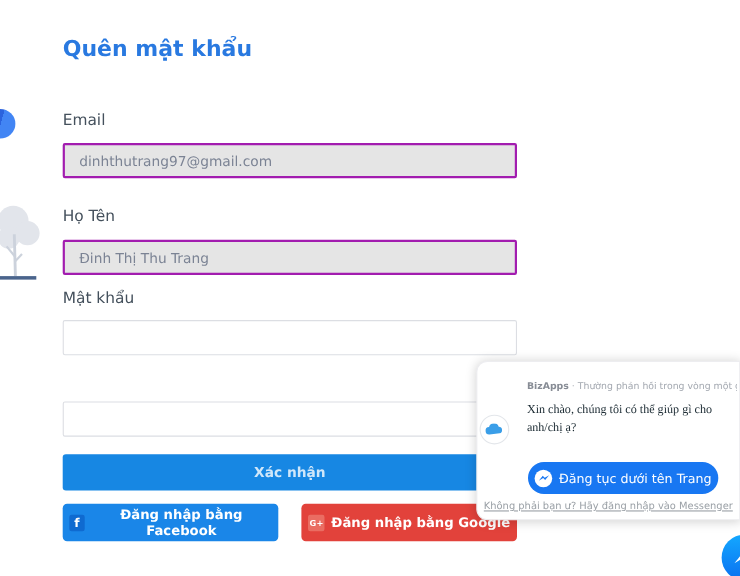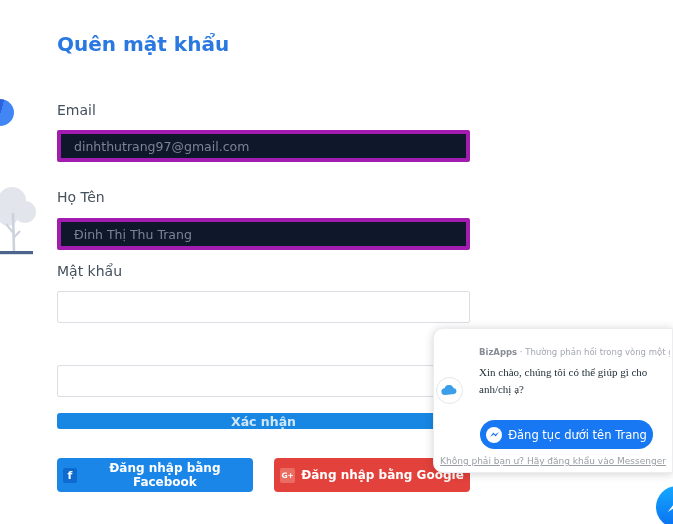--- a/index.html
+++ b/index.html
@@ -18,24 +18,24 @@
     position:absolute;left:57px;top:32px;font-size:20px;font-weight:bold;color:#2979e0;
   }
   .f-label{
     position:absolute;left:57px;font-size:14px;color:#44505c;
   }
   .f-input{
     position:absolute;left:57px;width:413px;height:32px;box-sizing:border-box;
     font-family:"DejaVu Sans","Liberation Sans",sans-serif;
     font-size:12.5px;padding:0 13px;border-radius:2px;outline:none;
   }
-  .f-input.filled{background:#0f172a;border:4px solid #a21caf;color:#7b8394;}
+  .f-input.filled{background:#e5e5e5;border:2px solid #a21caf;color:#7b8394;}
   .f-input.empty{background:#ffffff;border:1px solid #dcdee3;color:#44505c;}
   .submit-btn{
-    position:absolute;left:57px;top:413px;width:413px;height:16px;border:none;border-radius:3px;
+    position:absolute;left:57px;top:413px;width:413px;height:33px;border:none;border-radius:3px;
     background:#1787e3;color:rgba(255,255,255,0.8);font-size:12.5px;font-weight:600;
     font-family:"DejaVu Sans","Liberation Sans",sans-serif;cursor:pointer;
   }
   .social-btn{
     position:absolute;top:458px;height:34px;border:none;border-radius:4px;cursor:pointer;
     display:flex;align-items:center;justify-content:center;gap:6px;
     color:#fff;font-size:12px;font-weight:bold;
     font-family:"DejaVu Sans","Liberation Sans",sans-serif;
   }
   .fb-btn{left:57px;width:196px;background:#1a86e8;}
@@ -139,21 +139,21 @@
     </div>
     <div class="chat-message">Xin chào, chúng tôi có thể giúp gì cho anh/chị ạ?</div>
     <button class="chat-btn">
       <span class="msgr-circle">
         <svg width="11" height="9" viewBox="0 0 20 16">
           <path d="M1.5 12.5 L8 4.5 L11.3 7.8 L18.5 3.5 L12 11.5 L8.7 8.2 Z" fill="#1877f2"></path>
         </svg>
       </span>
       <span>Đăng tục dưới tên Trang</span>
     </button>
-    <div class="chat-link">Không phải bạn ư? Hãy đăng khẩu vào Messenger</div>
+    <div class="chat-link">Không phải bạn ư? Hãy đăng nhập vào Messenger</div>
   </div>
 
   <div class="msgr-fab">
     <svg width="22" height="18" viewBox="0 0 20 16">
       <path d="M1.5 12.5 L8 4.5 L11.3 7.8 L18.5 3.5 L12 11.5 L8.7 8.2 Z" fill="#ffffff"></path>
     </svg>
   </div>
 
 </div>
 

